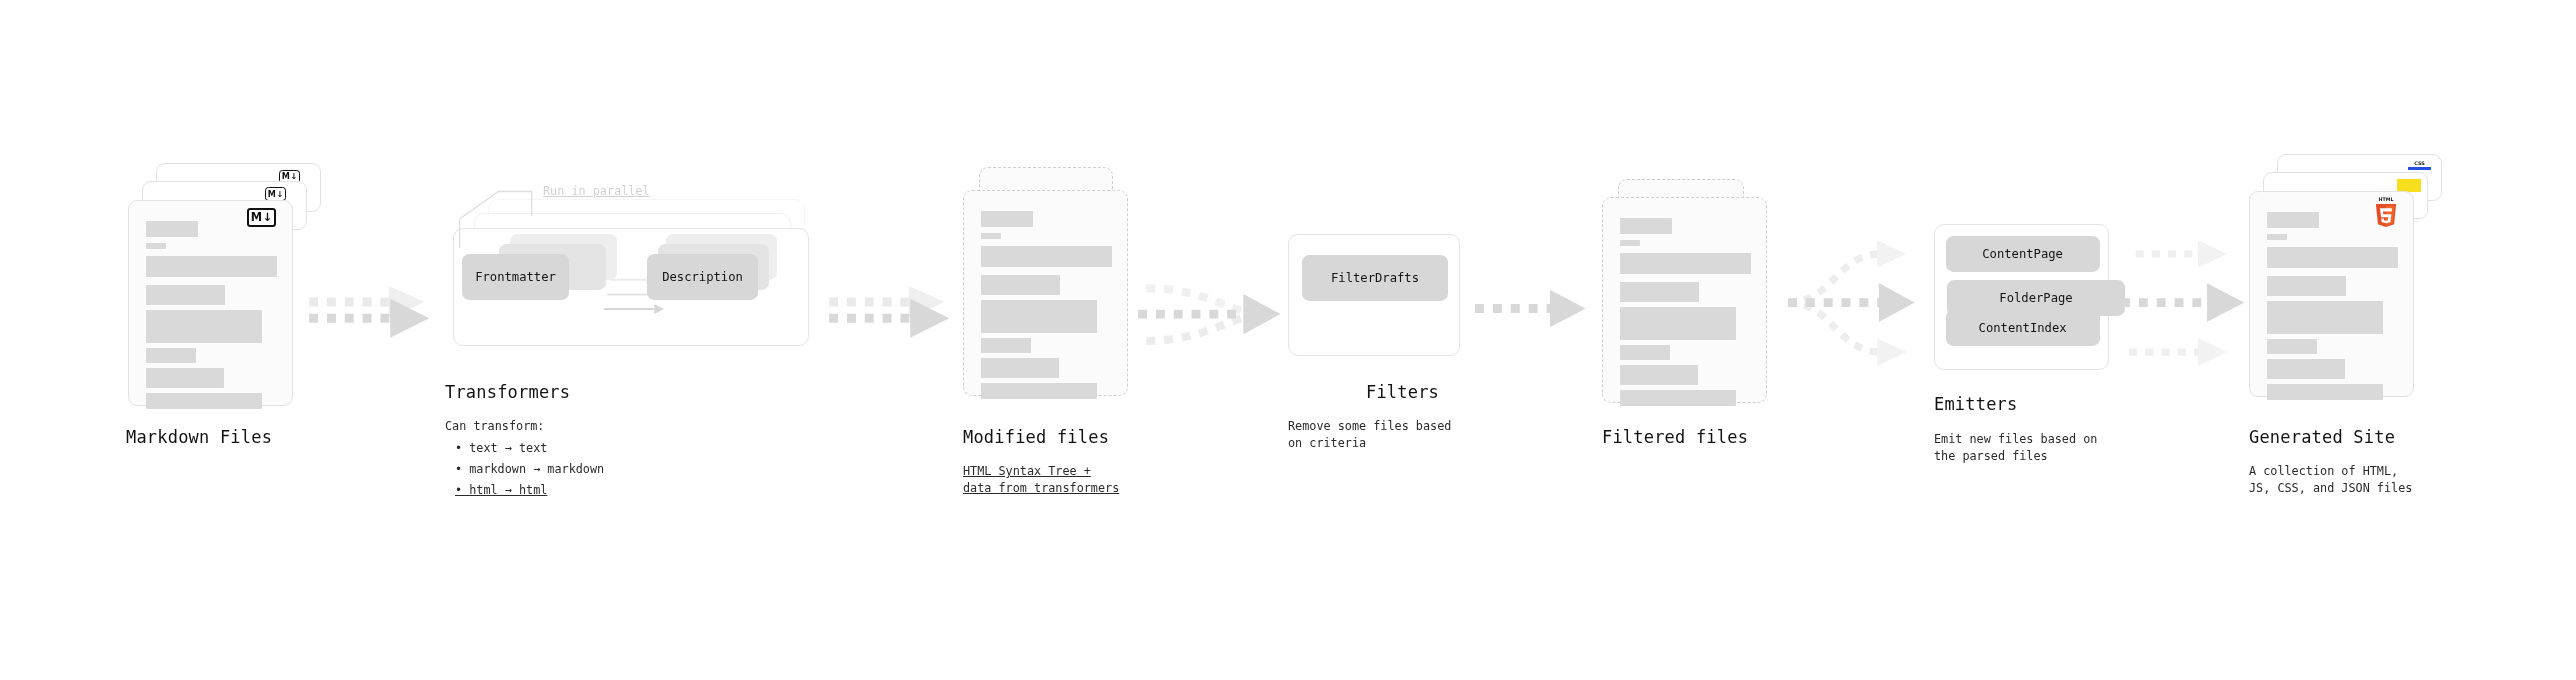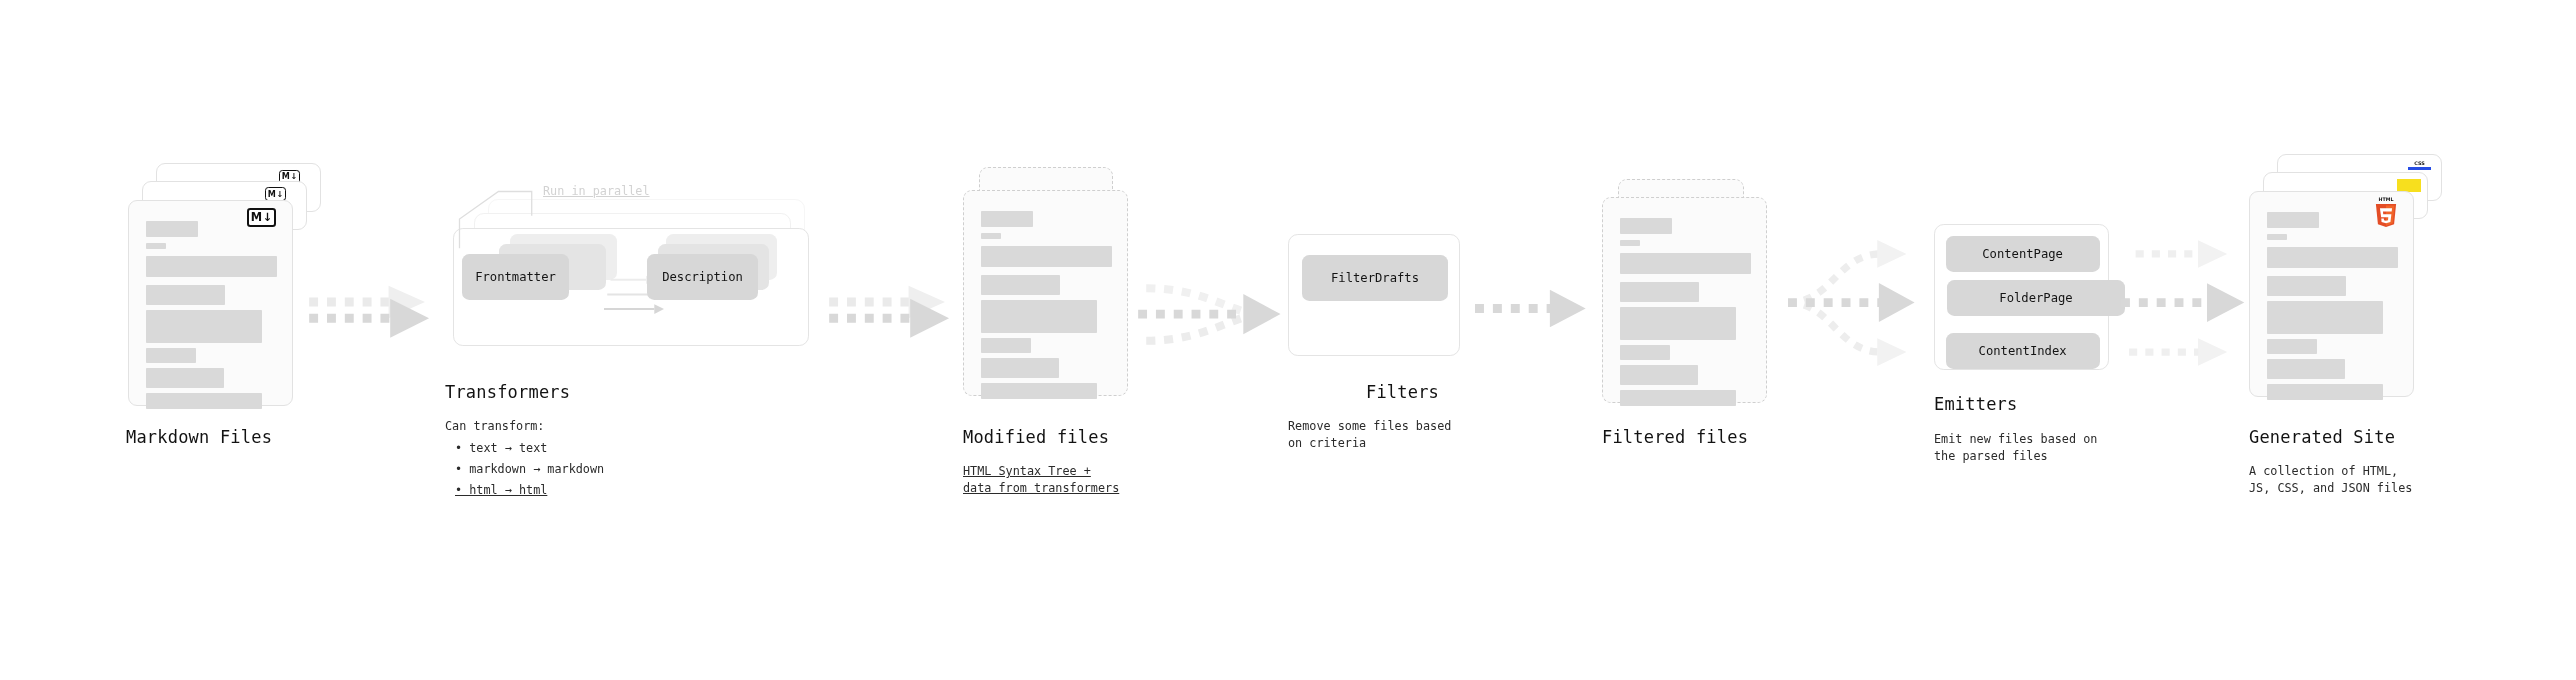--- a/index.html
+++ b/index.html
@@ -271,21 +271,21 @@
     <polygon points="110,5 146,22 110,39" fill="#f2f2f2"></polygon>
     <path d="M 0 82 C 55 82, 60 143, 115 143" fill="none" stroke="#ededed" stroke-width="9" stroke-dasharray="10 10"></path>
     <polygon points="110,126 146,143 110,160" fill="#f2f2f2"></polygon>
     <line x1="0" y1="82" x2="118" y2="82" stroke="#d8d8d8" stroke-width="11" stroke-dasharray="11 11"></line>
     <polygon points="112,58 156,82 112,106" fill="#d8d8d8"></polygon>
   </svg>
 
   <div class="group-box" style="left:1934px; top:224px; width:175px; height:146px;">
     <div class="pill" style="left:10.6px; top:11.4px; width:154px; height:36px;">ContentPage</div>
     <div class="pill" style="left:12px; top:55px; width:178px; height:36px;">FolderPage</div>
-    <div class="pill" style="left:10.6px; top:108px; width:154px; height:36px;">ContentIndex</div>
+    <div class="pill" style="left:10.6px; top:85px; width:154px; height:36px;">ContentIndex</div>
   </div>
 
   <div class="stage-title" style="left:1934px; top:394px;">Emitters</div>
   <div class="stage-caption" style="left:1934px; top:431px;">Emit new files based on
 the parsed files</div>
 
   <svg class="abs" style="left:2121px; top:236px;" width="146" height="134" viewBox="0 0 180 165">
     <line x1="18" y1="22" x2="98" y2="22" stroke="#efefef" stroke-width="9" stroke-dasharray="10 10"></line>
     <polygon points="95,5 131,22 95,39" fill="#f2f2f2"></polygon>
     <line x1="0" y1="82" x2="112" y2="82" stroke="#d8d8d8" stroke-width="11" stroke-dasharray="11 11"></line>

